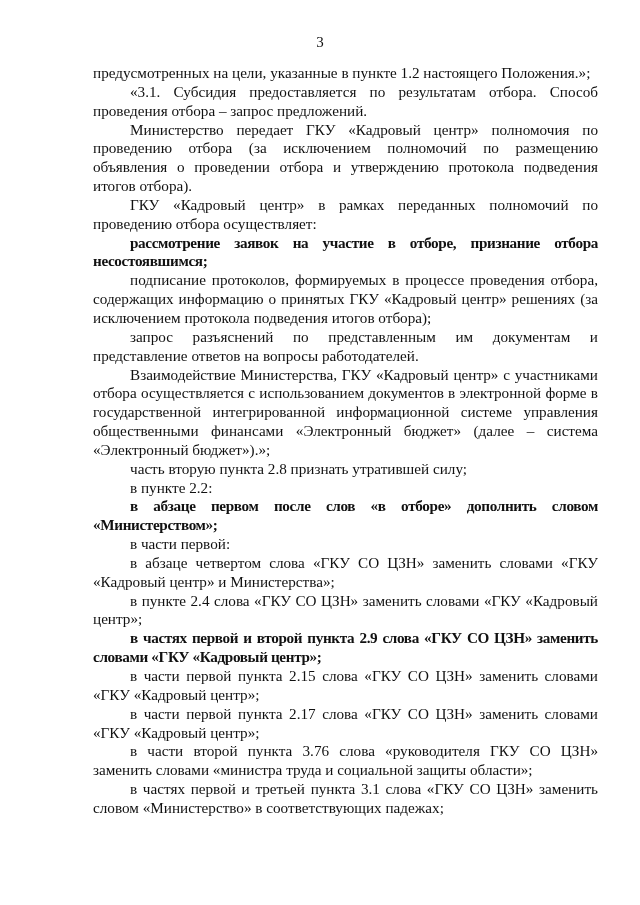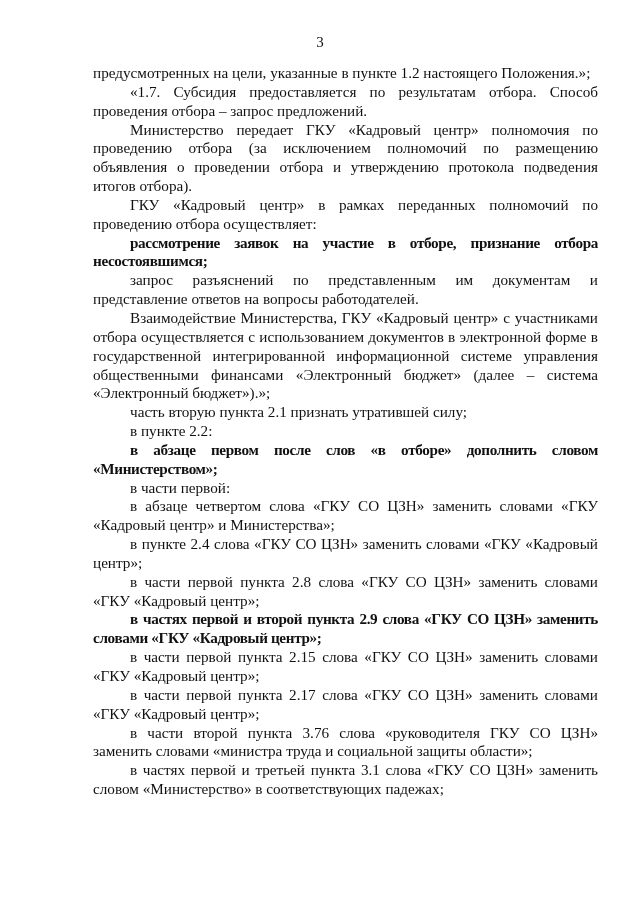--- a/index.html
+++ b/index.html
@@ -21,33 +21,33 @@
   .p.indent { text-indent: 37px; }
   .p.cond { letter-spacing: -0.35px; font-weight: bold; }
 </style>
 </head>
 <body>
 
 <div class="page">
   <div class="page-number">3</div>
   <div class="body">
     <p class="p">предусмотренных на цели, указанные в пункте 1.2 настоящего Положения.»;</p>
-    <p class="p indent">«1.7. Субсидия предоставляется по результатам отбора. Способ проведения отбора – запрос предложений.</p>
+    <p class="p indent">«3.1. Субсидия предоставляется по результатам отбора. Способ проведения отбора – запрос предложений.</p>
     <p class="p indent">Министерство передает ГКУ «Кадровый центр» полномочия по проведению отбора (за исключением полномочий по размещению объявления о проведении отбора и утверждению протокола подведения итогов отбора).</p>
     <p class="p indent">ГКУ «Кадровый центр» в рамках переданных полномочий по проведению отбора осуществляет:</p>
     <p class="p indent cond">рассмотрение заявок на участие в отборе, признание отбора несостоявшимся;</p>
+    <p class="p indent">подписание протоколов, формируемых в процессе проведения отбора, содержащих информацию о принятых ГКУ «Кадровый центр» решениях (за исключением протокола подведения итогов отбора);</p>
     <p class="p indent">запрос разъяснений по представленным им документам и представление ответов на вопросы работодателей.</p>
     <p class="p indent">Взаимодействие Министерства, ГКУ «Кадровый центр» с участниками отбора осуществляется с использованием документов в электронной форме в государственной интегрированной информационной системе управления общественными финансами «Электронный бюджет» (далее – система «Электронный бюджет»).»;</p>
-    <p class="p indent">часть вторую пункта 2.1 признать утратившей силу;</p>
+    <p class="p indent">часть вторую пункта 2.8 признать утратившей силу;</p>
     <p class="p indent">в пункте 2.2:</p>
     <p class="p indent cond">в абзаце первом после слов «в отборе» дополнить словом «Министерством»;</p>
     <p class="p indent">в части первой:</p>
     <p class="p indent">в абзаце четвертом слова «ГКУ СО ЦЗН» заменить словами «ГКУ «Кадровый центр» и Министерства»;</p>
     <p class="p indent">в пункте 2.4 слова «ГКУ СО ЦЗН» заменить словами «ГКУ «Кадровый центр»;</p>
-    <p class="p indent">в части первой пункта 2.8 слова «ГКУ СО ЦЗН» заменить словами «ГКУ «Кадровый центр»;</p>
     <p class="p indent cond">в частях первой и второй пункта 2.9 слова «ГКУ СО ЦЗН» заменить словами «ГКУ «Кадровый центр»;</p>
     <p class="p indent">в части первой пункта 2.15 слова «ГКУ СО ЦЗН» заменить словами «ГКУ «Кадровый центр»;</p>
     <p class="p indent">в части первой пункта 2.17 слова «ГКУ СО ЦЗН» заменить словами «ГКУ «Кадровый центр»;</p>
     <p class="p indent">в части второй пункта 3.76 слова «руководителя ГКУ СО ЦЗН» заменить словами «министра труда и социальной защиты области»;</p>
     <p class="p indent">в частях первой и третьей пункта 3.1 слова «ГКУ СО ЦЗН» заменить словом «Министерство» в соответствующих падежах;</p>
 
   </div>
 </div>
 
 </body></html>

